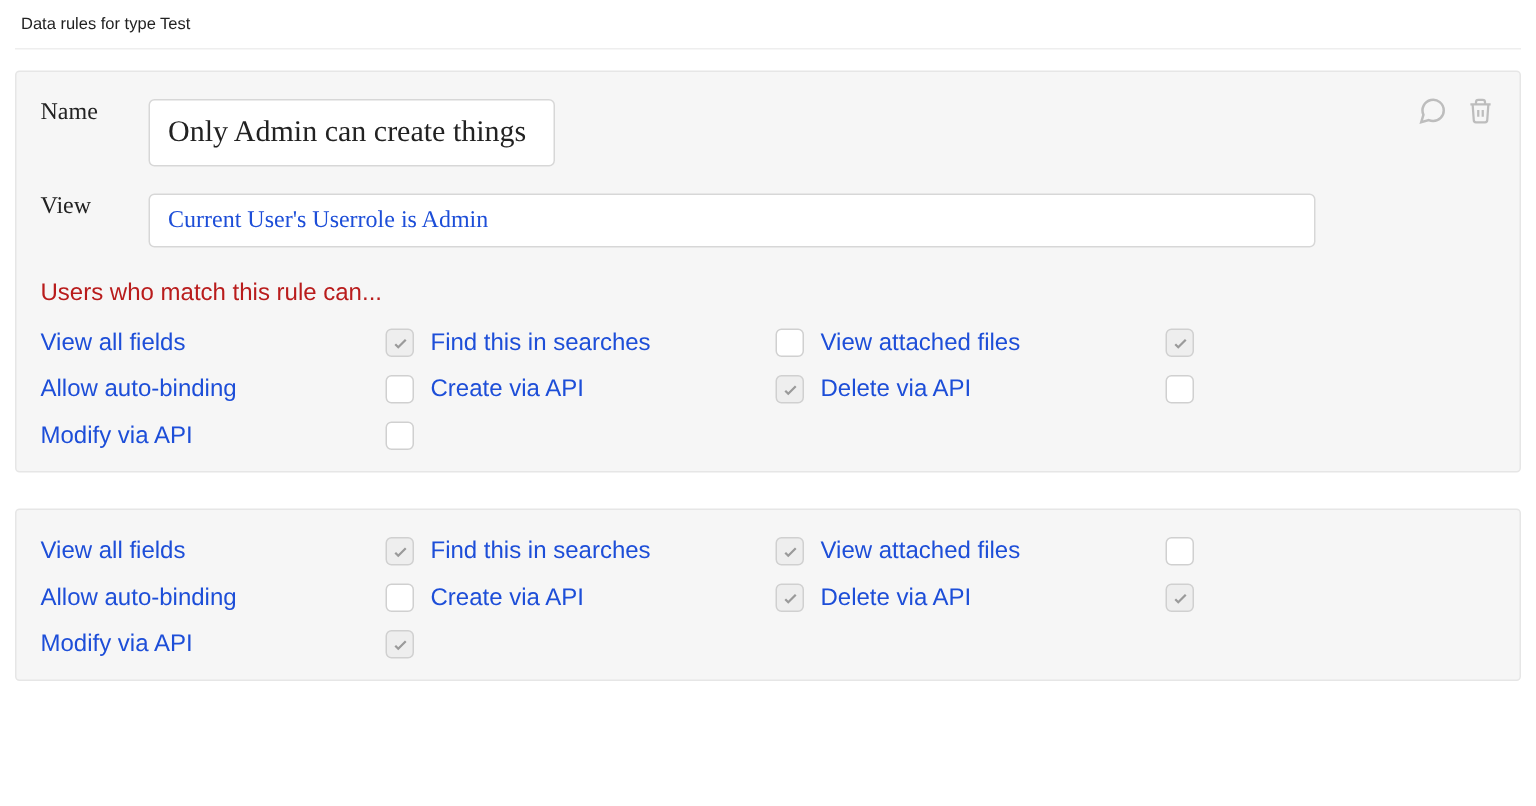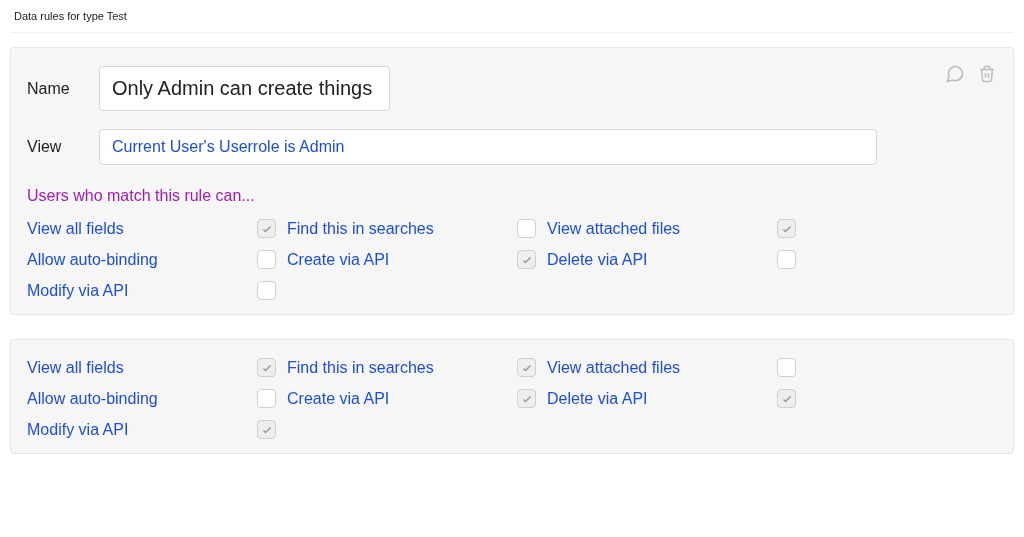--- a/index.html
+++ b/index.html
@@ -25,22 +25,22 @@
     }
     .panel {
       background: #f6f6f6;
       border: 1px solid #e6e6e6;
       border-radius: 3px;
       padding: 18px 16px 14px 16px;
       margin-bottom: 24px;
     }
     .row {
       display: flex;
-      align-items: center;
       margin-bottom: 18px;
+      font-family: Liberation Serif, serif;
     }
     .label-col {
       width: 72px;
       font-size: 16px;
       color: #222;
     }
     .text-input {
       background: #fff;
       border: 1px solid #d7d7d7;
       border-radius: 4px;
@@ -74,21 +74,21 @@
       width: 20px;
       height: 20px;
       display: inline-flex;
       align-items: center;
       justify-content: center;
       color: #bdbdbd;
       cursor: pointer;
     }
     .subheading {
       font-size: 16px;
-      color: #a21caf;
+      color: #b91c1c;
       margin-bottom: 14px;
       margin-top: 22px;
     }
     .perm-grid {
       display: grid;
       grid-template-columns: 230px 30px 230px 30px 230px 30px;
       row-gap: 12px;
       align-items: center;
     }
     .perm-label {

